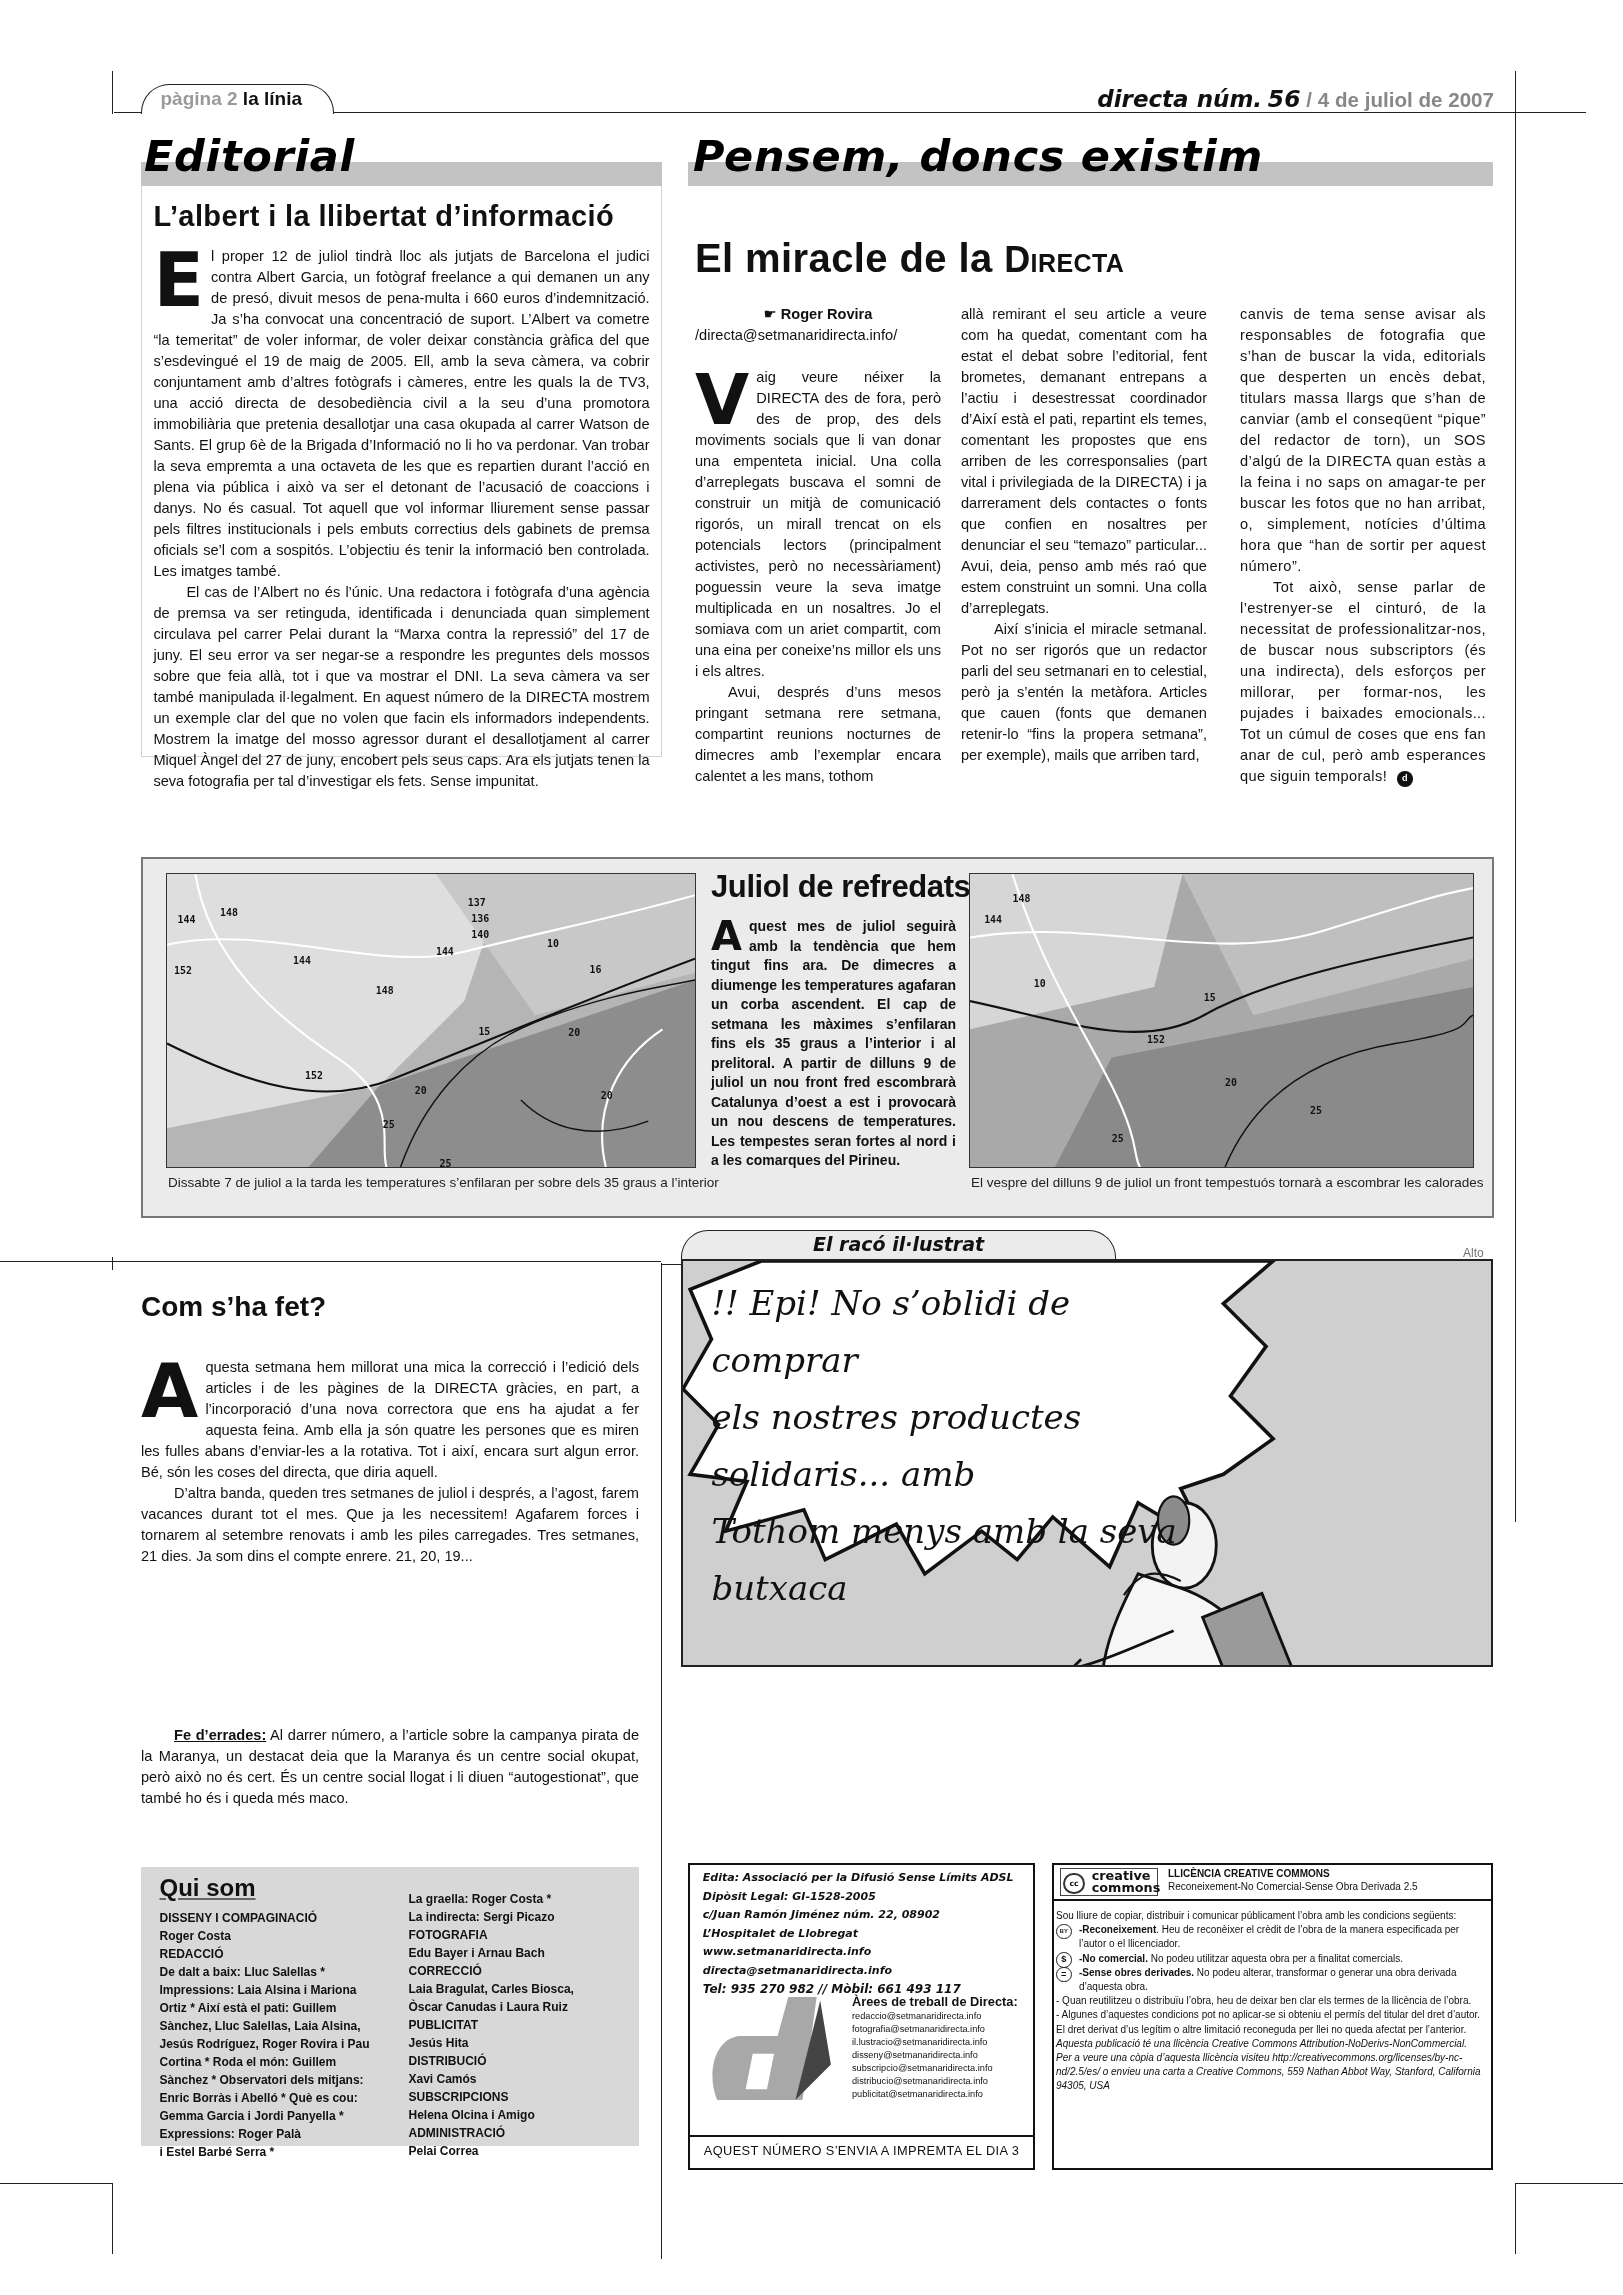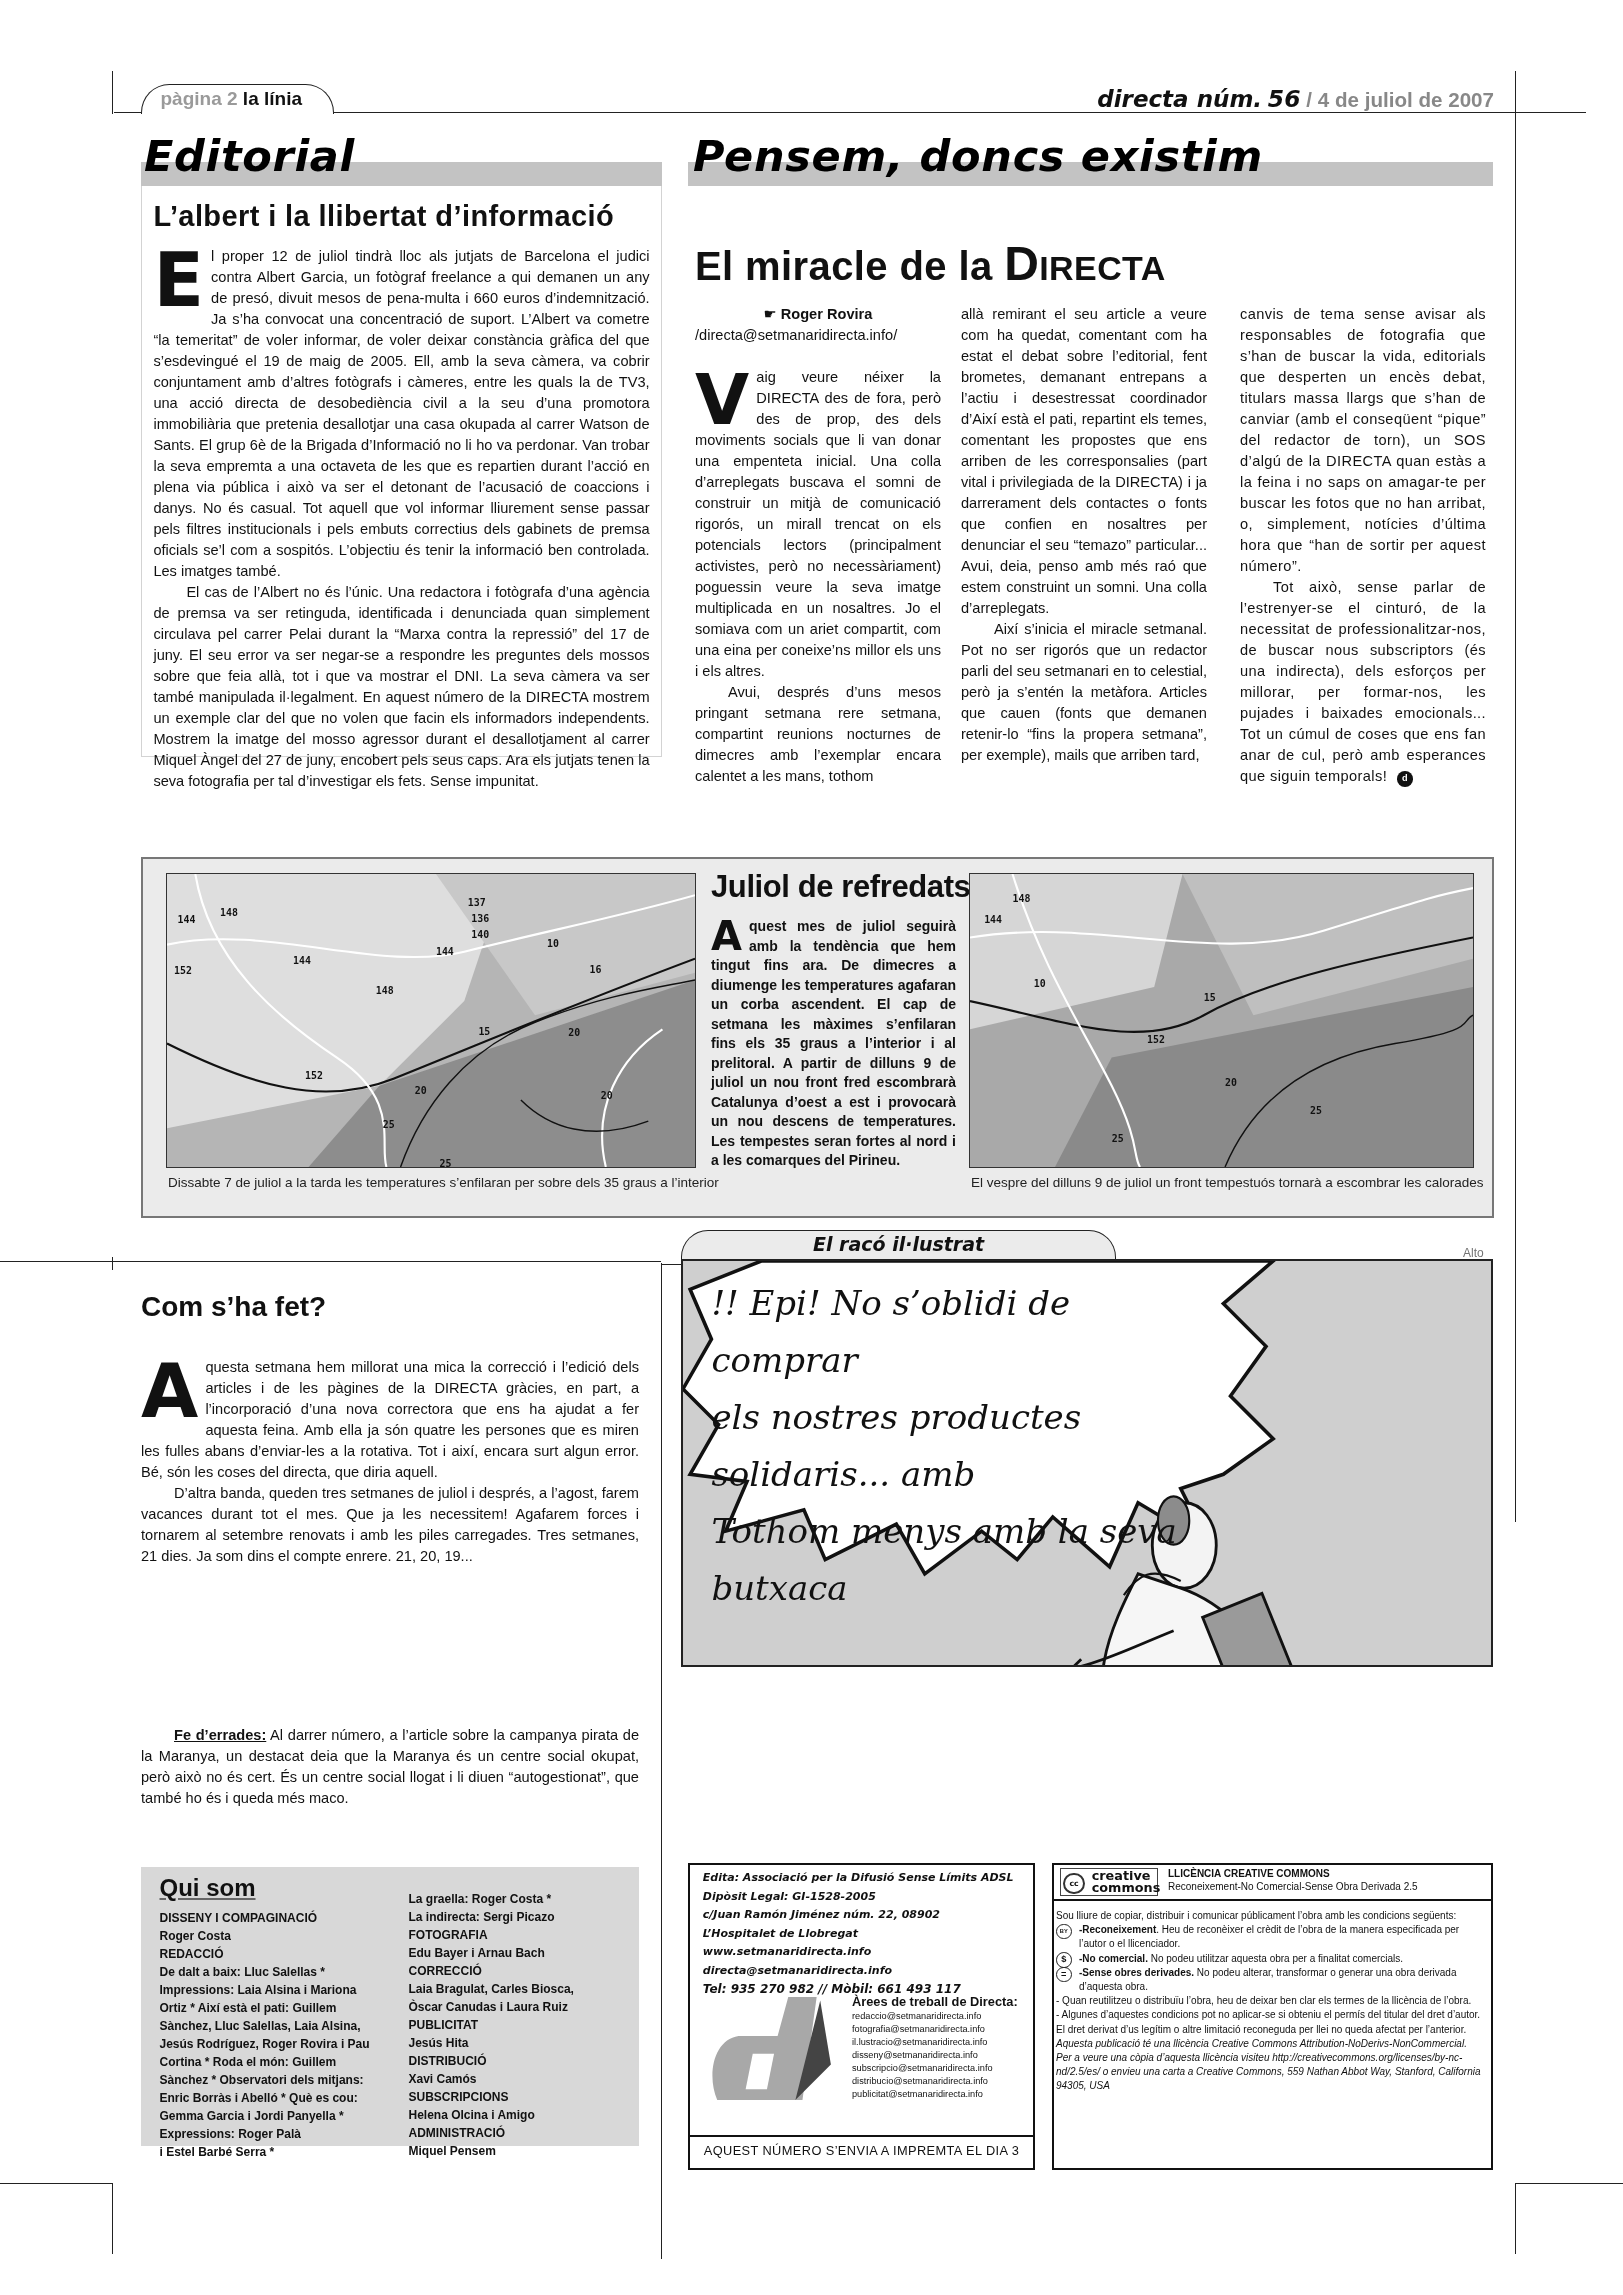--- a/index.html
+++ b/index.html
@@ -34,21 +34,21 @@
     position: absolute; left: 141px; top: 186px; width: 521px; height: 571px;
     border: 1.4px solid #d3d3d3; border-top: none; padding: 14.2px 11.4px 0 11.4px;
   }
   .ed-headline { font-size: 29px; font-weight: bold; letter-spacing: 0.4px; margin-bottom: 12.8px; }
   .body-text { font-size: 14.6px; line-height: 21px; text-align: justify; hyphens: auto; }
   .dropcap-box { float: left; font-weight: 900; line-height: 0.82; margin: 4.3px 7.1px 0 0; font-family: "DejaVu Sans", sans-serif; }
   .indent { text-indent: 33px; display: block; }
 
   
   .headline-miracle { position: absolute; left: 695px; top: 236px; font-size: 40px; font-weight: bold; letter-spacing: 0.4px; }
-  .headline-miracle .sc { font-size: 48px; }
+  .headline-miracle .sc { font-size: 36px; }
   .col { position: absolute; top: 304px; font-size: 14.6px; line-height: 21px; text-align: justify; }
   .byline-name { font-weight: bold; }
 
   
   .weather-box {
     position: absolute; left: 141px; top: 857px; width: 1353px; height: 361px;
     background: #ebebeb; border: 2.1px solid #777;
   }
   .map {
     position: absolute; border: 1.4px solid #333; overflow: hidden;
@@ -309,21 +309,21 @@
       <div>CORRECCIÓ</div>
       <div>Laia Bragulat, Carles Biosca,</div>
       <div>Òscar Canudas i Laura Ruiz</div>
       <div>PUBLICITAT</div>
       <div>Jesús Hita</div>
       <div>DISTRIBUCIÓ</div>
       <div>Xavi Camós</div>
       <div>SUBSCRIPCIONS</div>
       <div>Helena Olcina i Amigo</div>
       <div>ADMINISTRACIÓ</div>
-      <div>Miquel Pensem</div>
+      <div>Pelai Correa</div>
     </div>
   </div>
 </div>
 
 <div class="edita-box">
   <div class="edita-lines">
     <div>Edita: Associació per la Difusió Sense Límits ADSL</div>
     <div>Dipòsit Legal: GI-1528-2005</div>
     <div>c/Juan Ramón Jiménez núm. 22, 08902</div>
     <div>L’Hospitalet de Llobregat</div>

